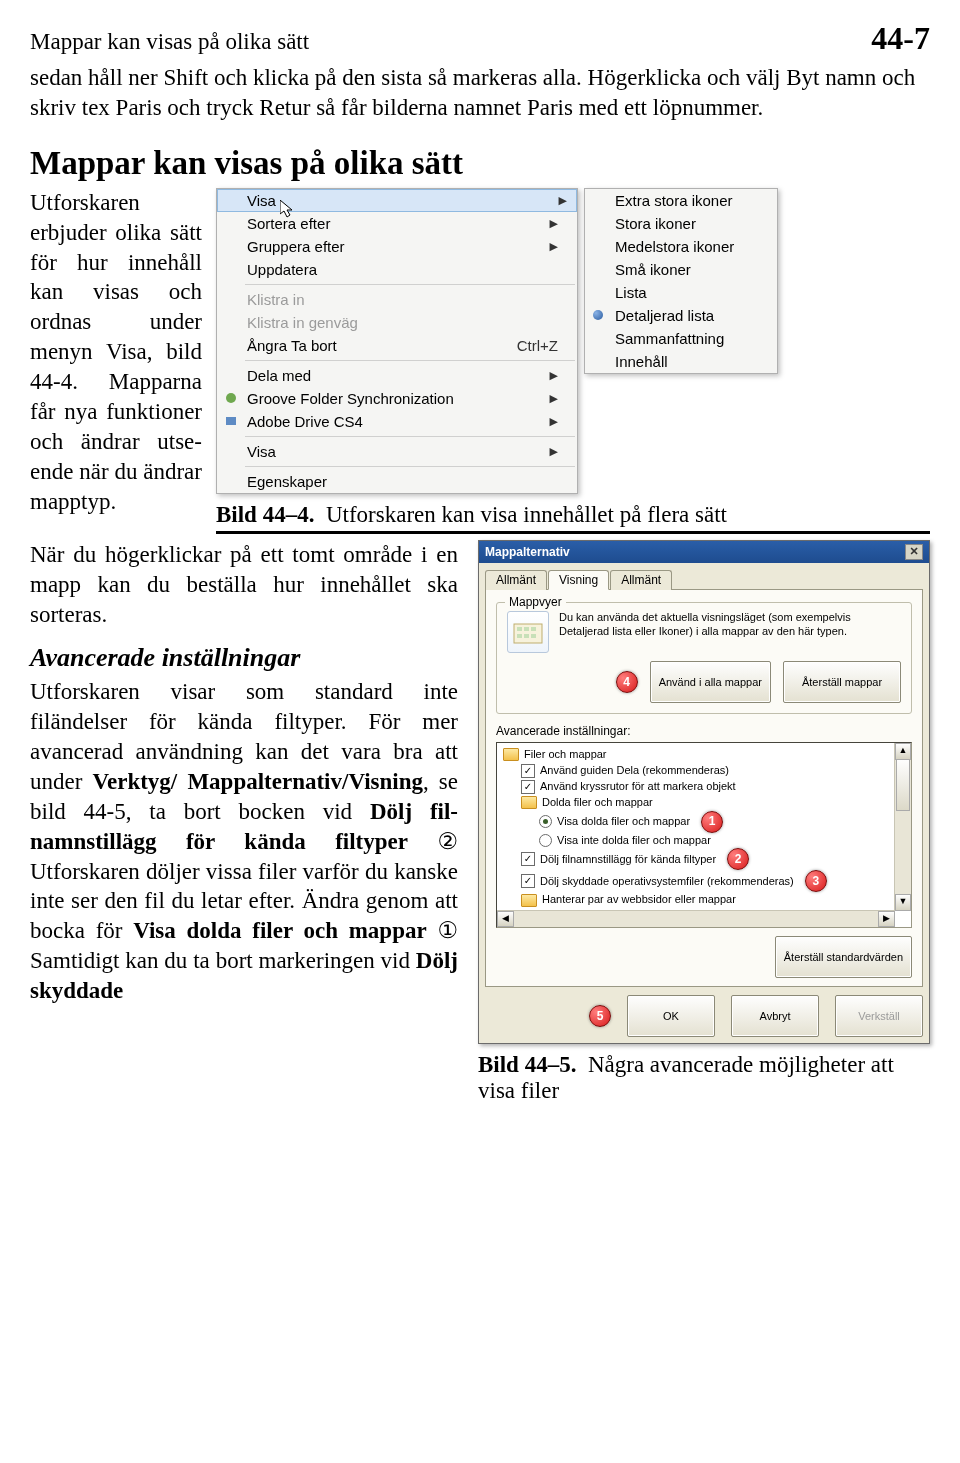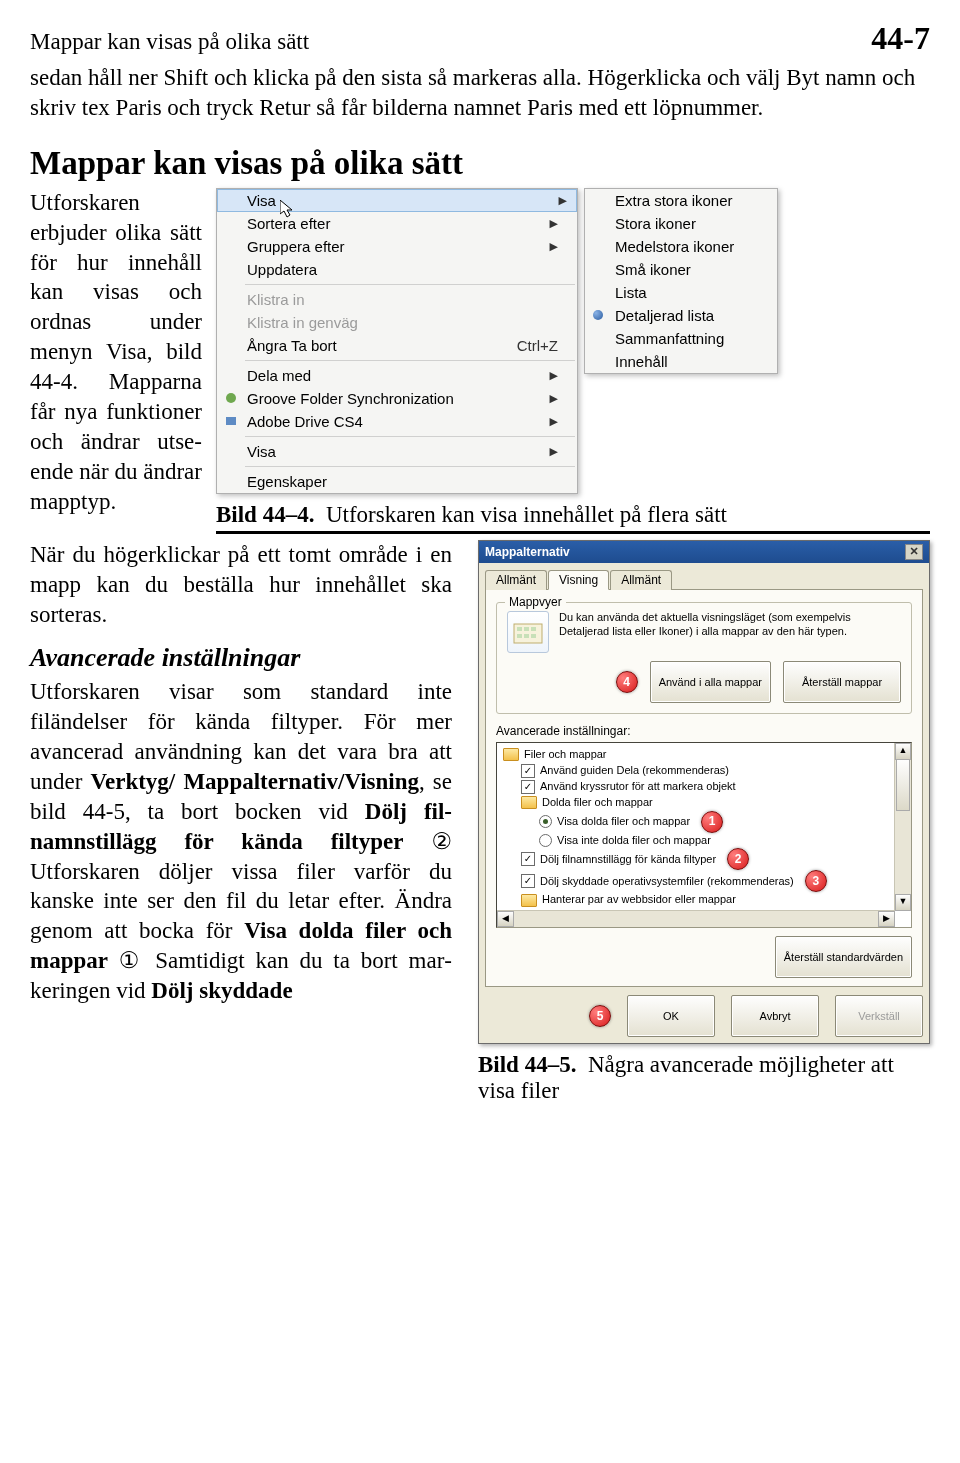--- a/index.html
+++ b/index.html
@@ -130,21 +130,21 @@
     background: #000;
     margin-top: 3px;
   }
   .para-wrap {
     font-size: 23px;
     line-height: 1.3;
     text-align: justify;
   }
   .columns-bottom {
     display: flex;
-    gap: 26px;
+    gap: 20px;
     margin-top: 6px;
   }
   .left-col {
     width: 430px;
     font-size: 23px;
     line-height: 1.3;
     text-align: justify;
   }
   .sub-title {
     font-style: italic;

